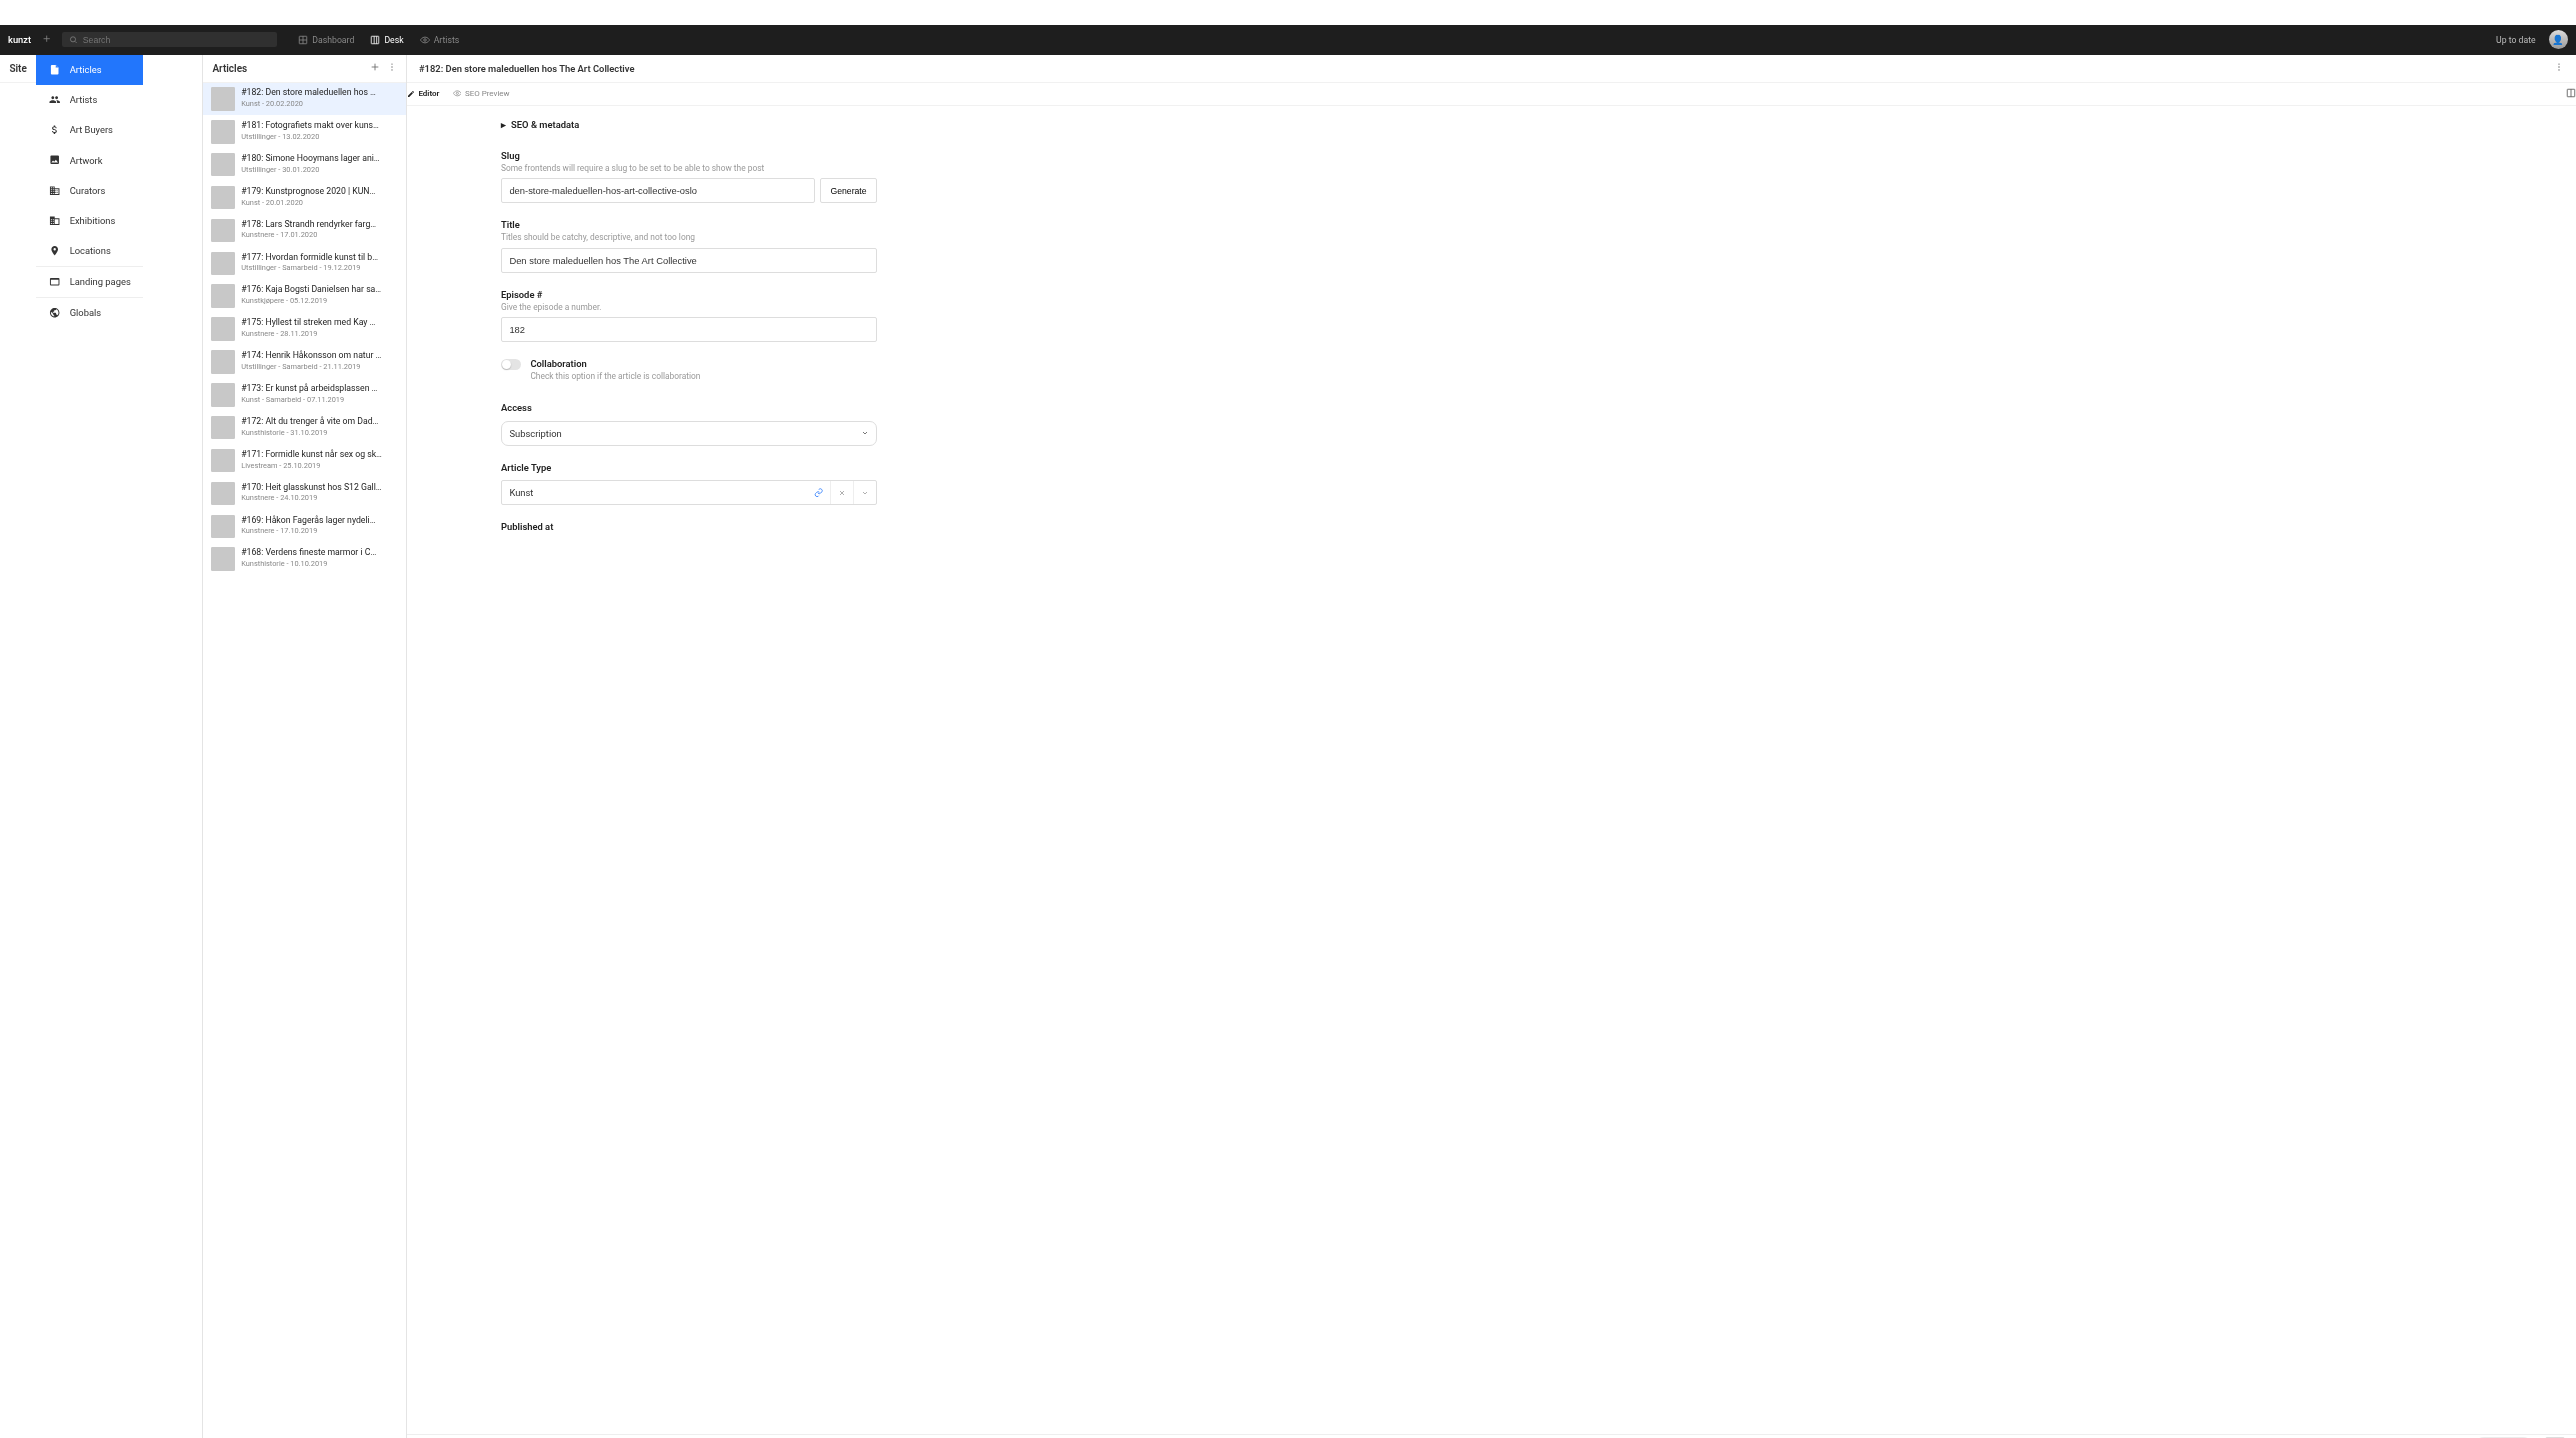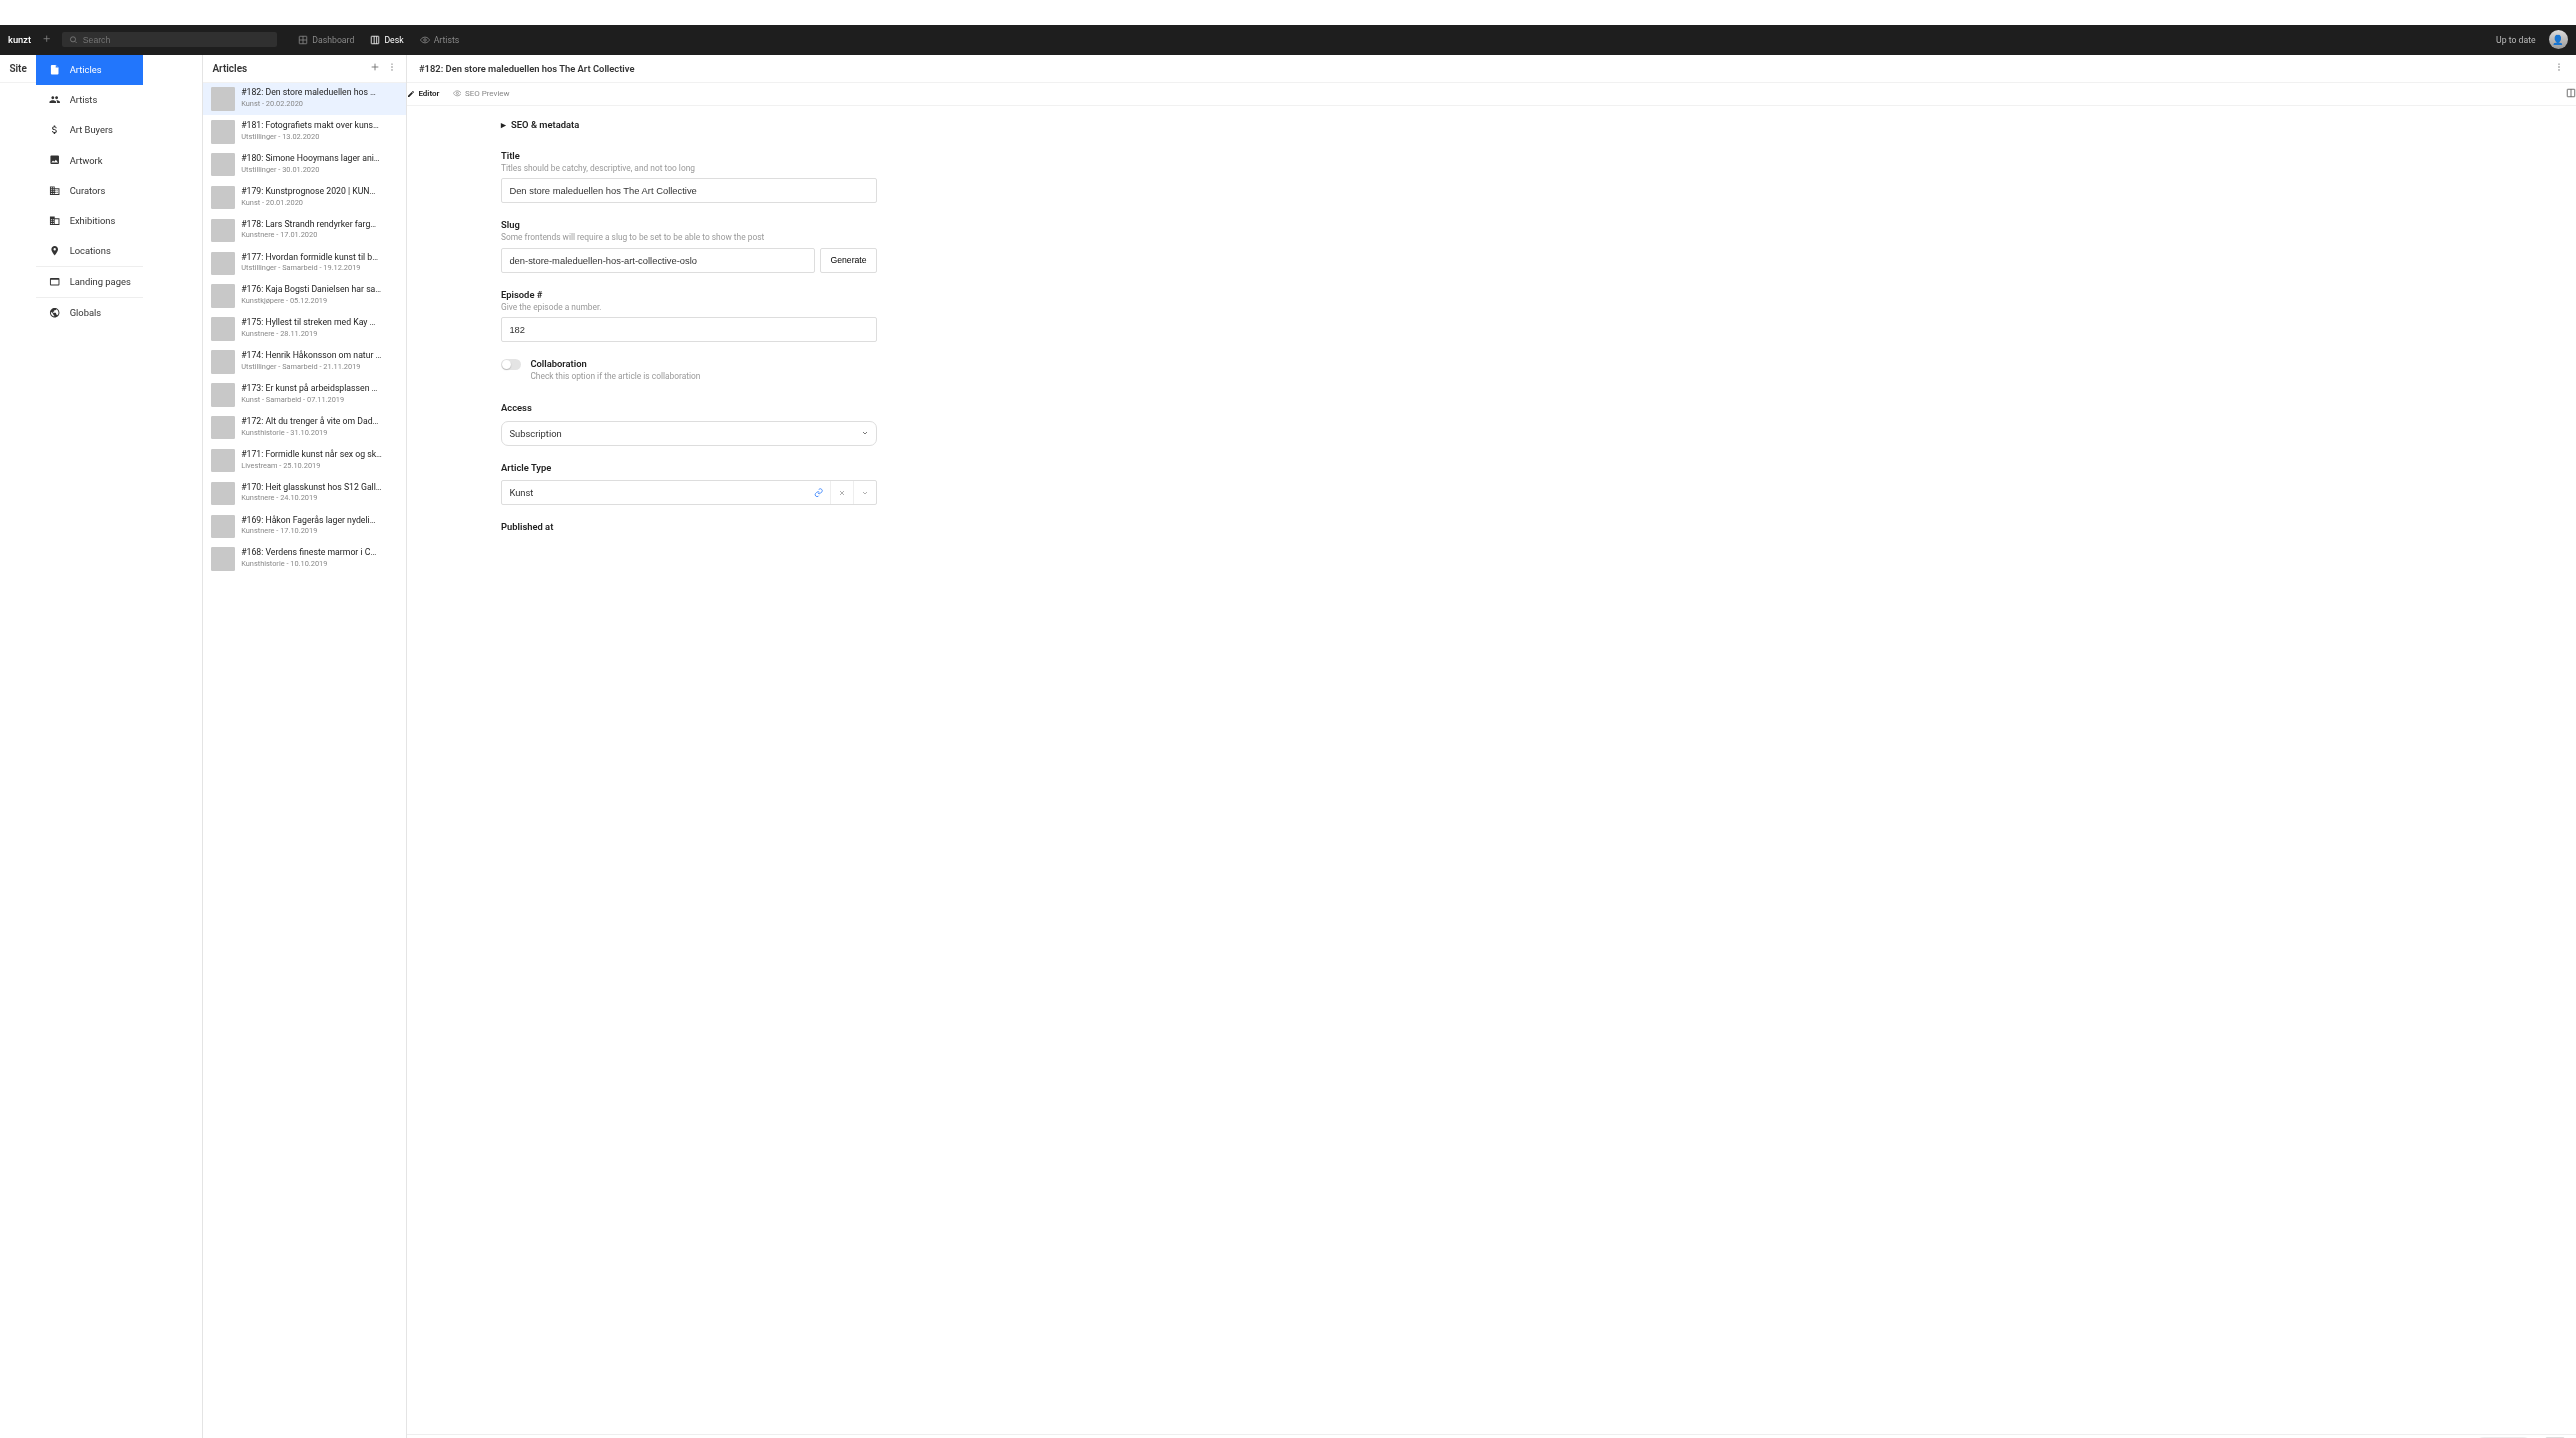--- a/index.html
+++ b/index.html
@@ -351,32 +351,32 @@
     </div>
 
     <div class="doc-body">
       <div class="doc-body-inner">
         <div class="section-toggle">
           <span>▸</span>
           <span>SEO &amp; metadata</span>
         </div>
 
         <div class="field">
-          <div class="field-label">Title</div>
-          <div class="field-help">Titles should be catchy, descriptive, and not too long</div>
-          <input class="field-input" value="Den store maleduellen hos The Art Collective" style="">
-        </div>
-
-        <div class="field">
           <div class="field-label">Slug</div>
           <div class="field-help">Some frontends will require a slug to be set to be able to show the post</div>
           <div class="slug-row">
             <input class="field-input" value="den-store-maleduellen-hos-art-collective-oslo" style="">
             <button class="btn">Generate</button>
           </div>
+        </div>
+
+        <div class="field">
+          <div class="field-label">Title</div>
+          <div class="field-help">Titles should be catchy, descriptive, and not too long</div>
+          <input class="field-input" value="Den store maleduellen hos The Art Collective" style="">
         </div>
 
         <div class="field">
           <div class="field-label">Episode #</div>
           <div class="field-help">Give the episode a number.</div>
           <input class="field-input" value="182" style="">
         </div>
 
         <div class="field">
           <div class="toggle-row">

